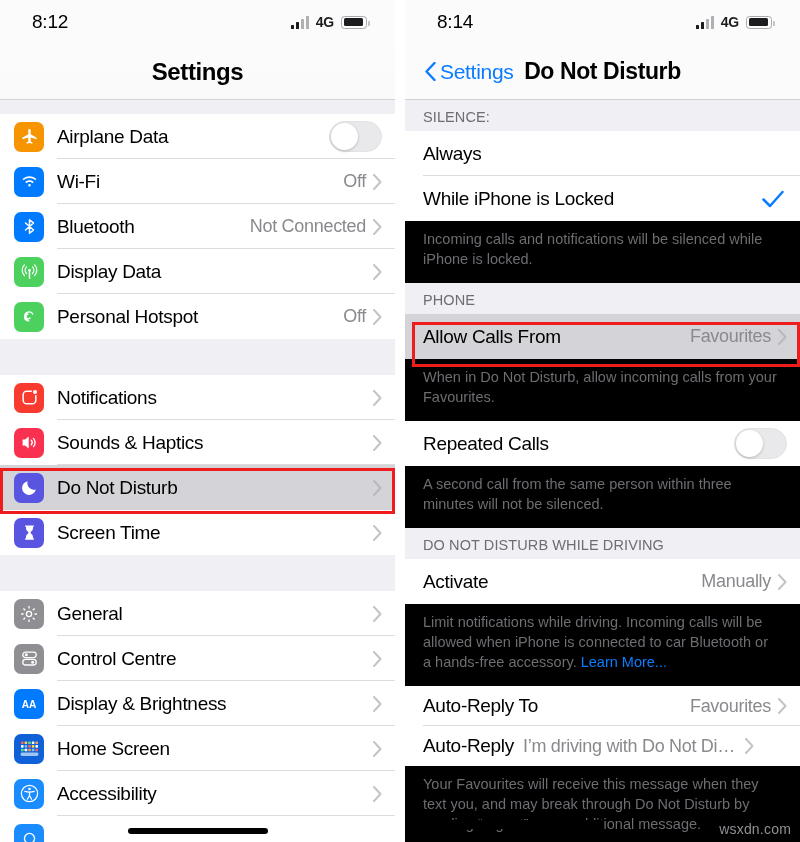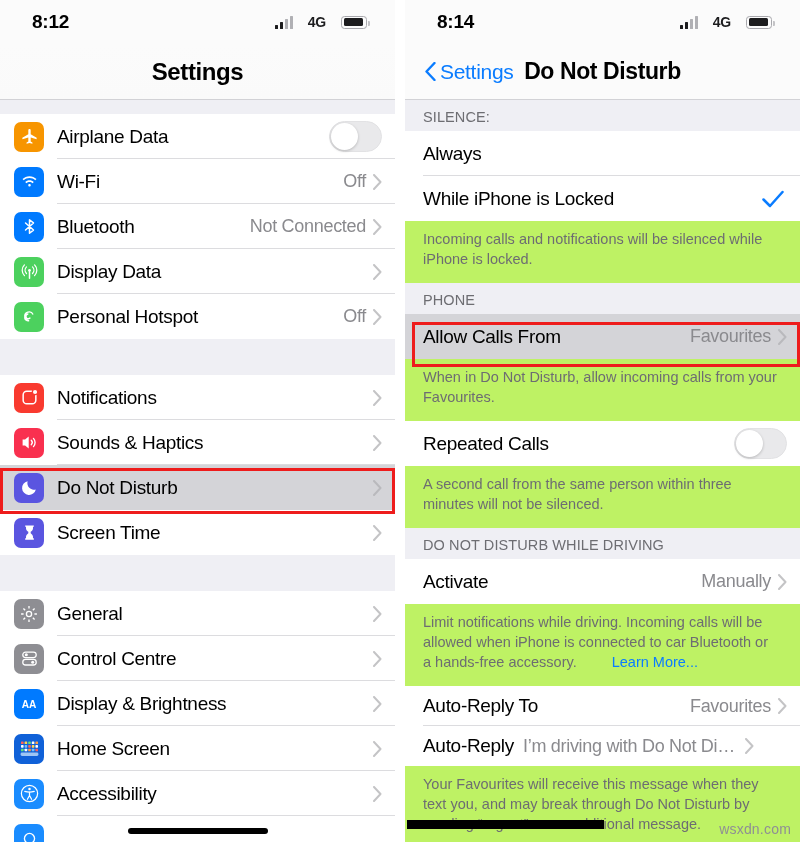--- a/index.html
+++ b/index.html
@@ -16,22 +16,22 @@
   .gutter { width:10px; height:842px; background:#ffffff; }
   .phone.right { width:395px; }
 
   
   .statusbar {
     height:44px; display:flex; align-items:center;
     justify-content:space-between;
     padding:0 28px 0 32px;
     background:#fbfbfb;
   }
-  .sb-time { font-size:19px; font-weight:bold; color:#000; letter-spacing:-0.2px; }
-  .sb-right { display:flex; align-items:center; gap:15px; }
+  .sb-time { font-size:19px; font-weight:normal; color:#000; letter-spacing:-0.2px; }
+  .sb-right { display:flex; align-items:center; gap:7px; }
   .bars { display:flex; align-items:flex-end; gap:2px; height:13px; }
   .bars i { display:block; width:3px; background:#8a8a8e; border-radius:0.5px; }
   .bars i:nth-child(1){ height:4px; background:#1c1c1e; }
   .bars i:nth-child(2){ height:7px; background:#1c1c1e; }
   .bars i:nth-child(3){ height:10px; background:#b0b0b4; }
   .bars i:nth-child(4){ height:13px; background:#b0b0b4; }
   .sb-net { font-size:14px; font-weight:bold; color:#1c1c1e; letter-spacing:-0.2px; }
   .batt { position:relative; width:26px; height:13px; border:1.5px solid #a8a8ad;
           border-radius:3.5px; display:flex; align-items:center; }
   .batt::after { content:""; position:absolute; right:-4px; top:4px; width:2px; height:5px;
@@ -54,22 +54,22 @@
   .content { background:#efeff4; height:calc(842px - 100px); position:relative; }
 
   
   .group { background:#ffffff; }
   .gap { height:36px; background:#efeff4; }
   .gap.xs { height:14px; }
 
   .hdr { font-size:14.5px; color:#6d6d72; letter-spacing:0.1px;
          padding:9px 18px 6px 18px; background:#efeff4; }
   .footnote { font-size:14.5px; color:#6d6d72; line-height:1.38;
-              padding:8px 20px 14px 18px; background:#bef264; }
-  .footnote a { color:#0a7cff; text-decoration:none;margin-left:31px; }
+              padding:8px 20px 14px 18px; background:#000000; }
+  .footnote a { color:#0a7cff; text-decoration:none; }
 
   .row { position:relative; display:flex; align-items:center;
          height:45px; padding-left:14px; background:#ffffff; }
   .row.tall { height:40px; }
   .row-sep { position:absolute; left:57px; right:0; bottom:0; height:1px; background:#dcdcdf; }
   .row-sep.full { left:18px; }
   .icon { width:30px; height:30px; border-radius:7px; flex:none;
           display:flex; align-items:center; justify-content:center; margin-right:13px; }
   .icon svg { display:block; }
   .label { font-size:19px; color:#000; letter-spacing:-0.3px; flex:1; }

